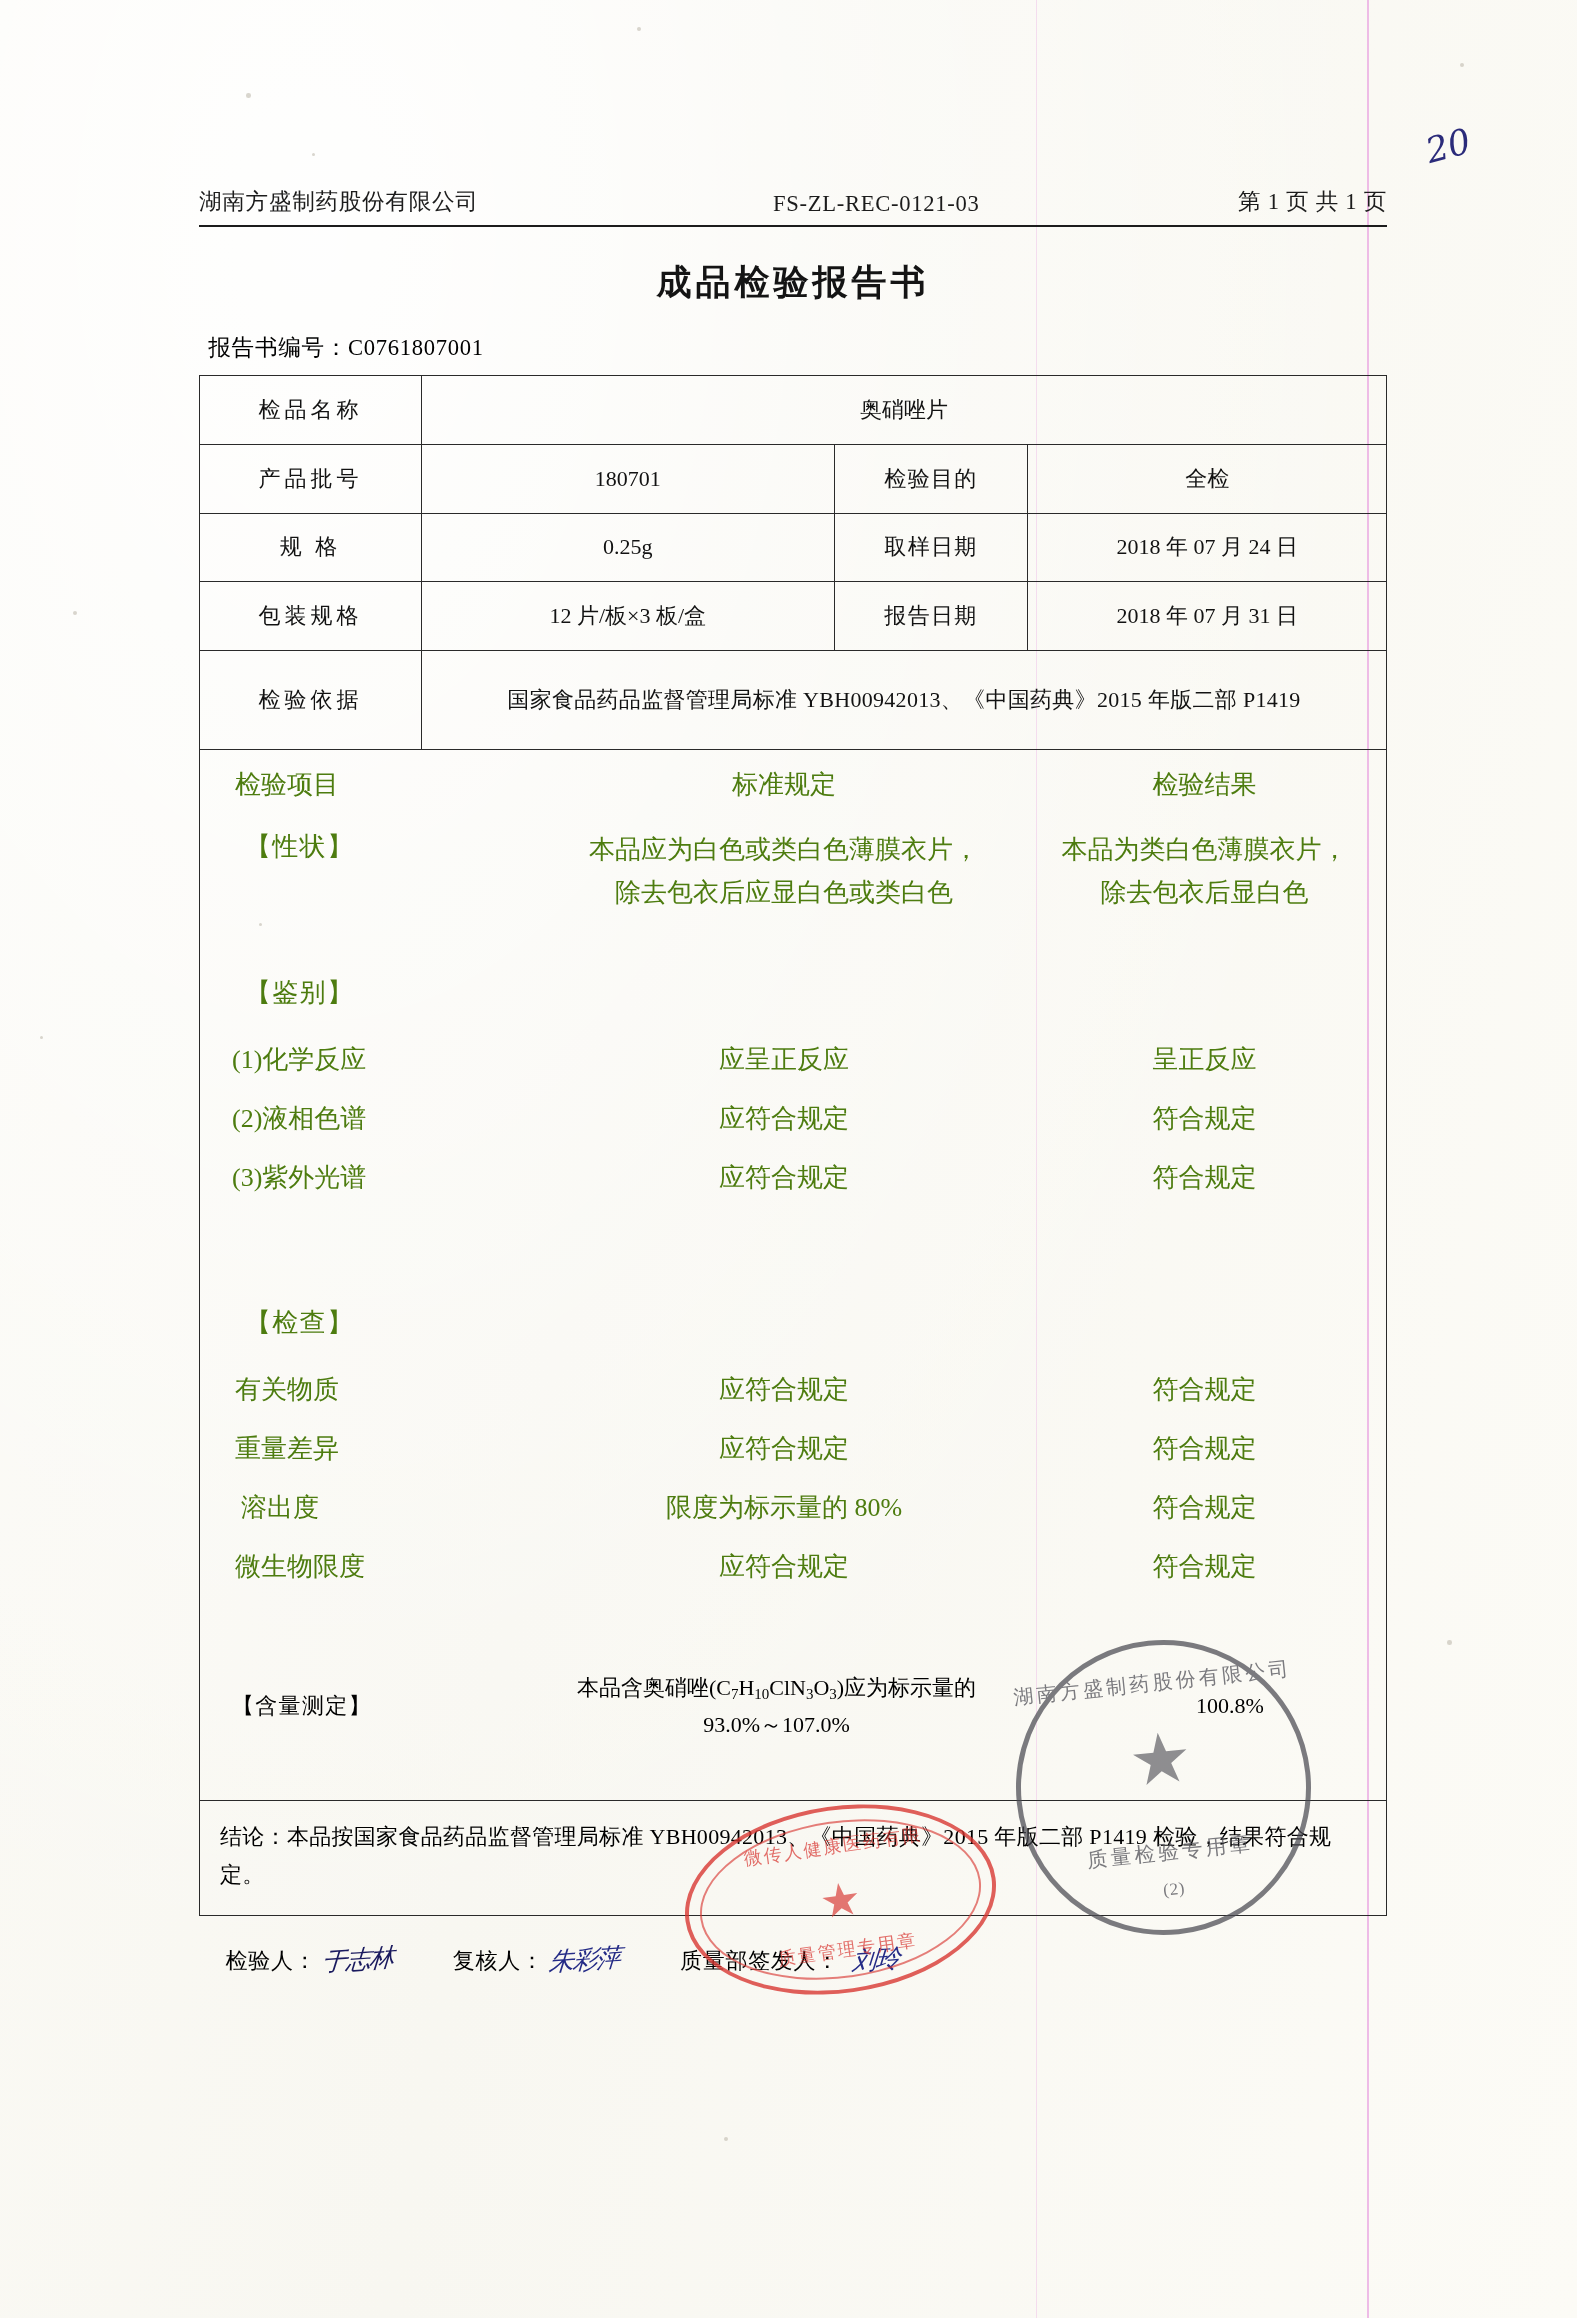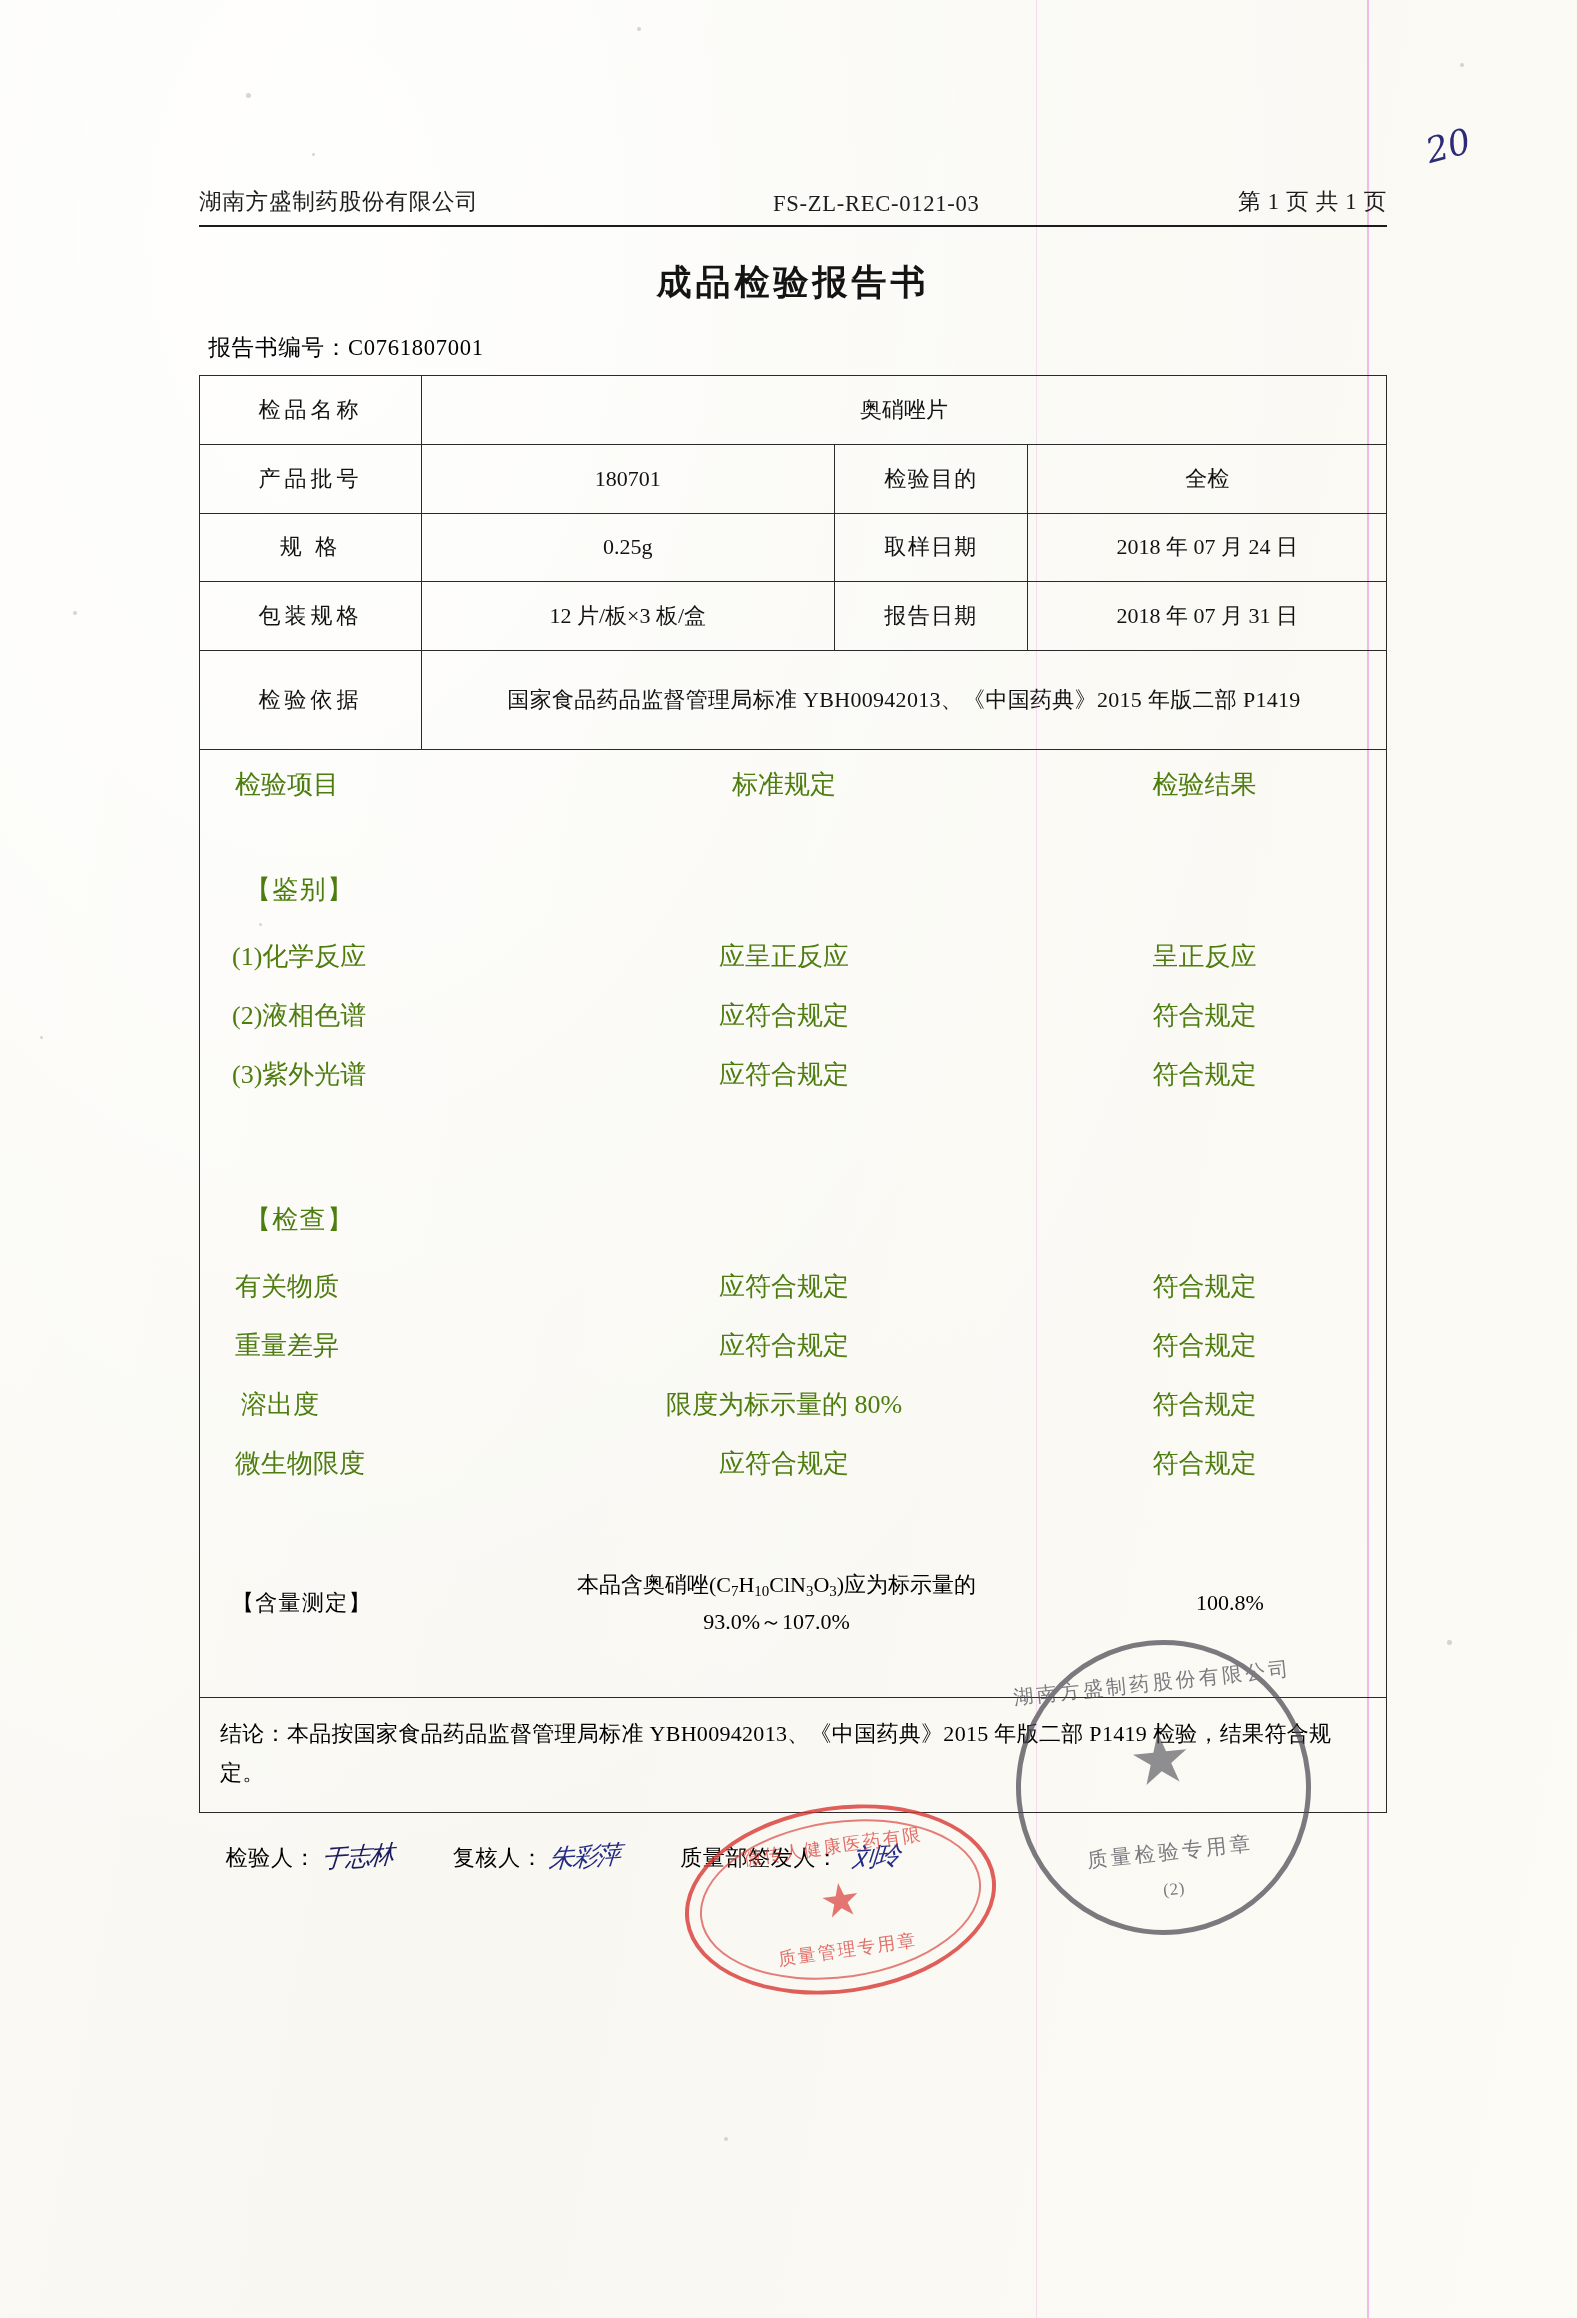--- a/index.html
+++ b/index.html
@@ -331,20 +331,31 @@
       </table>
 
     <div class="result-block">
 
       <div class="res-row res-head">
         <div class="res-c1">检验项目</div>
         <div class="res-c2">标准规定</div>
         <div class="res-c3">检验结果</div>
       </div>
 
+      <div class="res-row" style="padding-top:17px;">
+        <div class="res-c1 sect" style="padding-left:45px;">【性状】</div>
+        <div class="res-c2 two-line">
+          <div>本品应为白色或类白色薄膜衣片，</div>
+          <div>除去包衣后应显白色或类白色</div>
+        </div>
+        <div class="res-c3 two-line">
+          <div>本品为类白色薄膜衣片，</div>
+          <div>除去包衣后显白色</div>
+        </div>
+      </div>
 
       <div class="spacer-lg"></div>
 
       <div class="res-row">
         <div class="res-c1 sect" style="padding-left:45px;">【鉴别】</div>
         <div class="res-c2"></div>
         <div class="res-c3"></div>
       </div>
 
       <div class="spacer-sm"></div>

